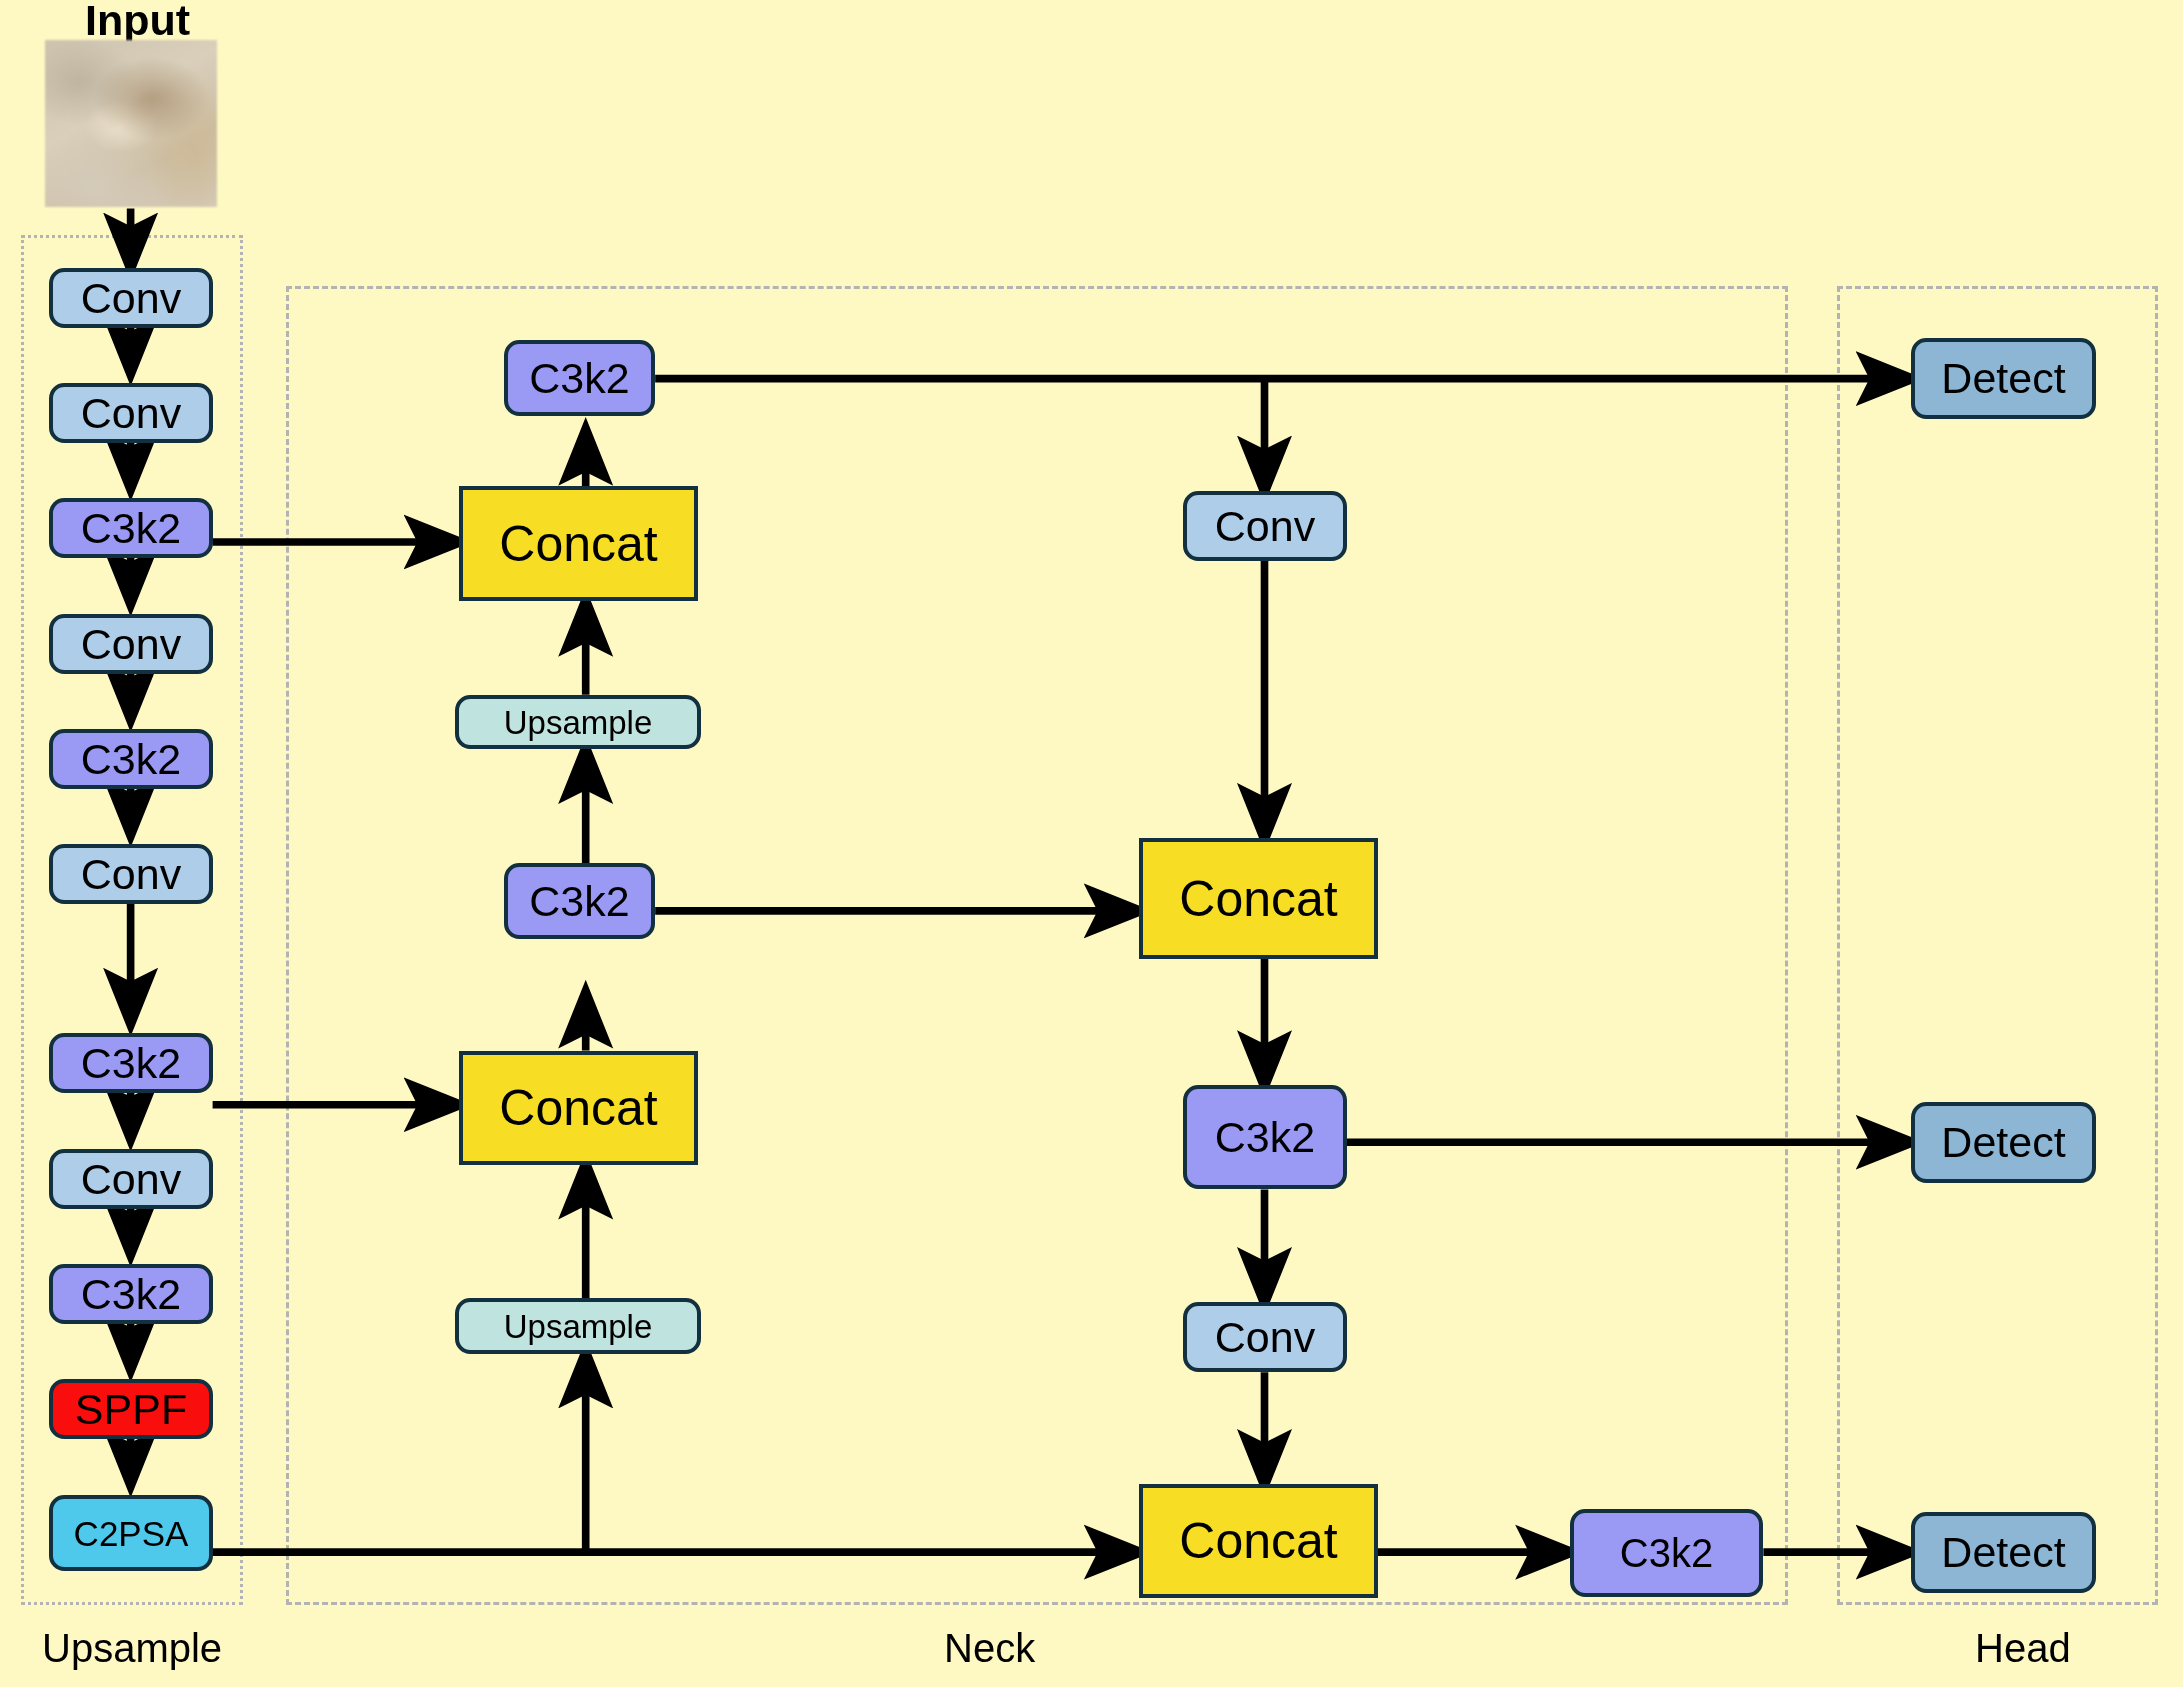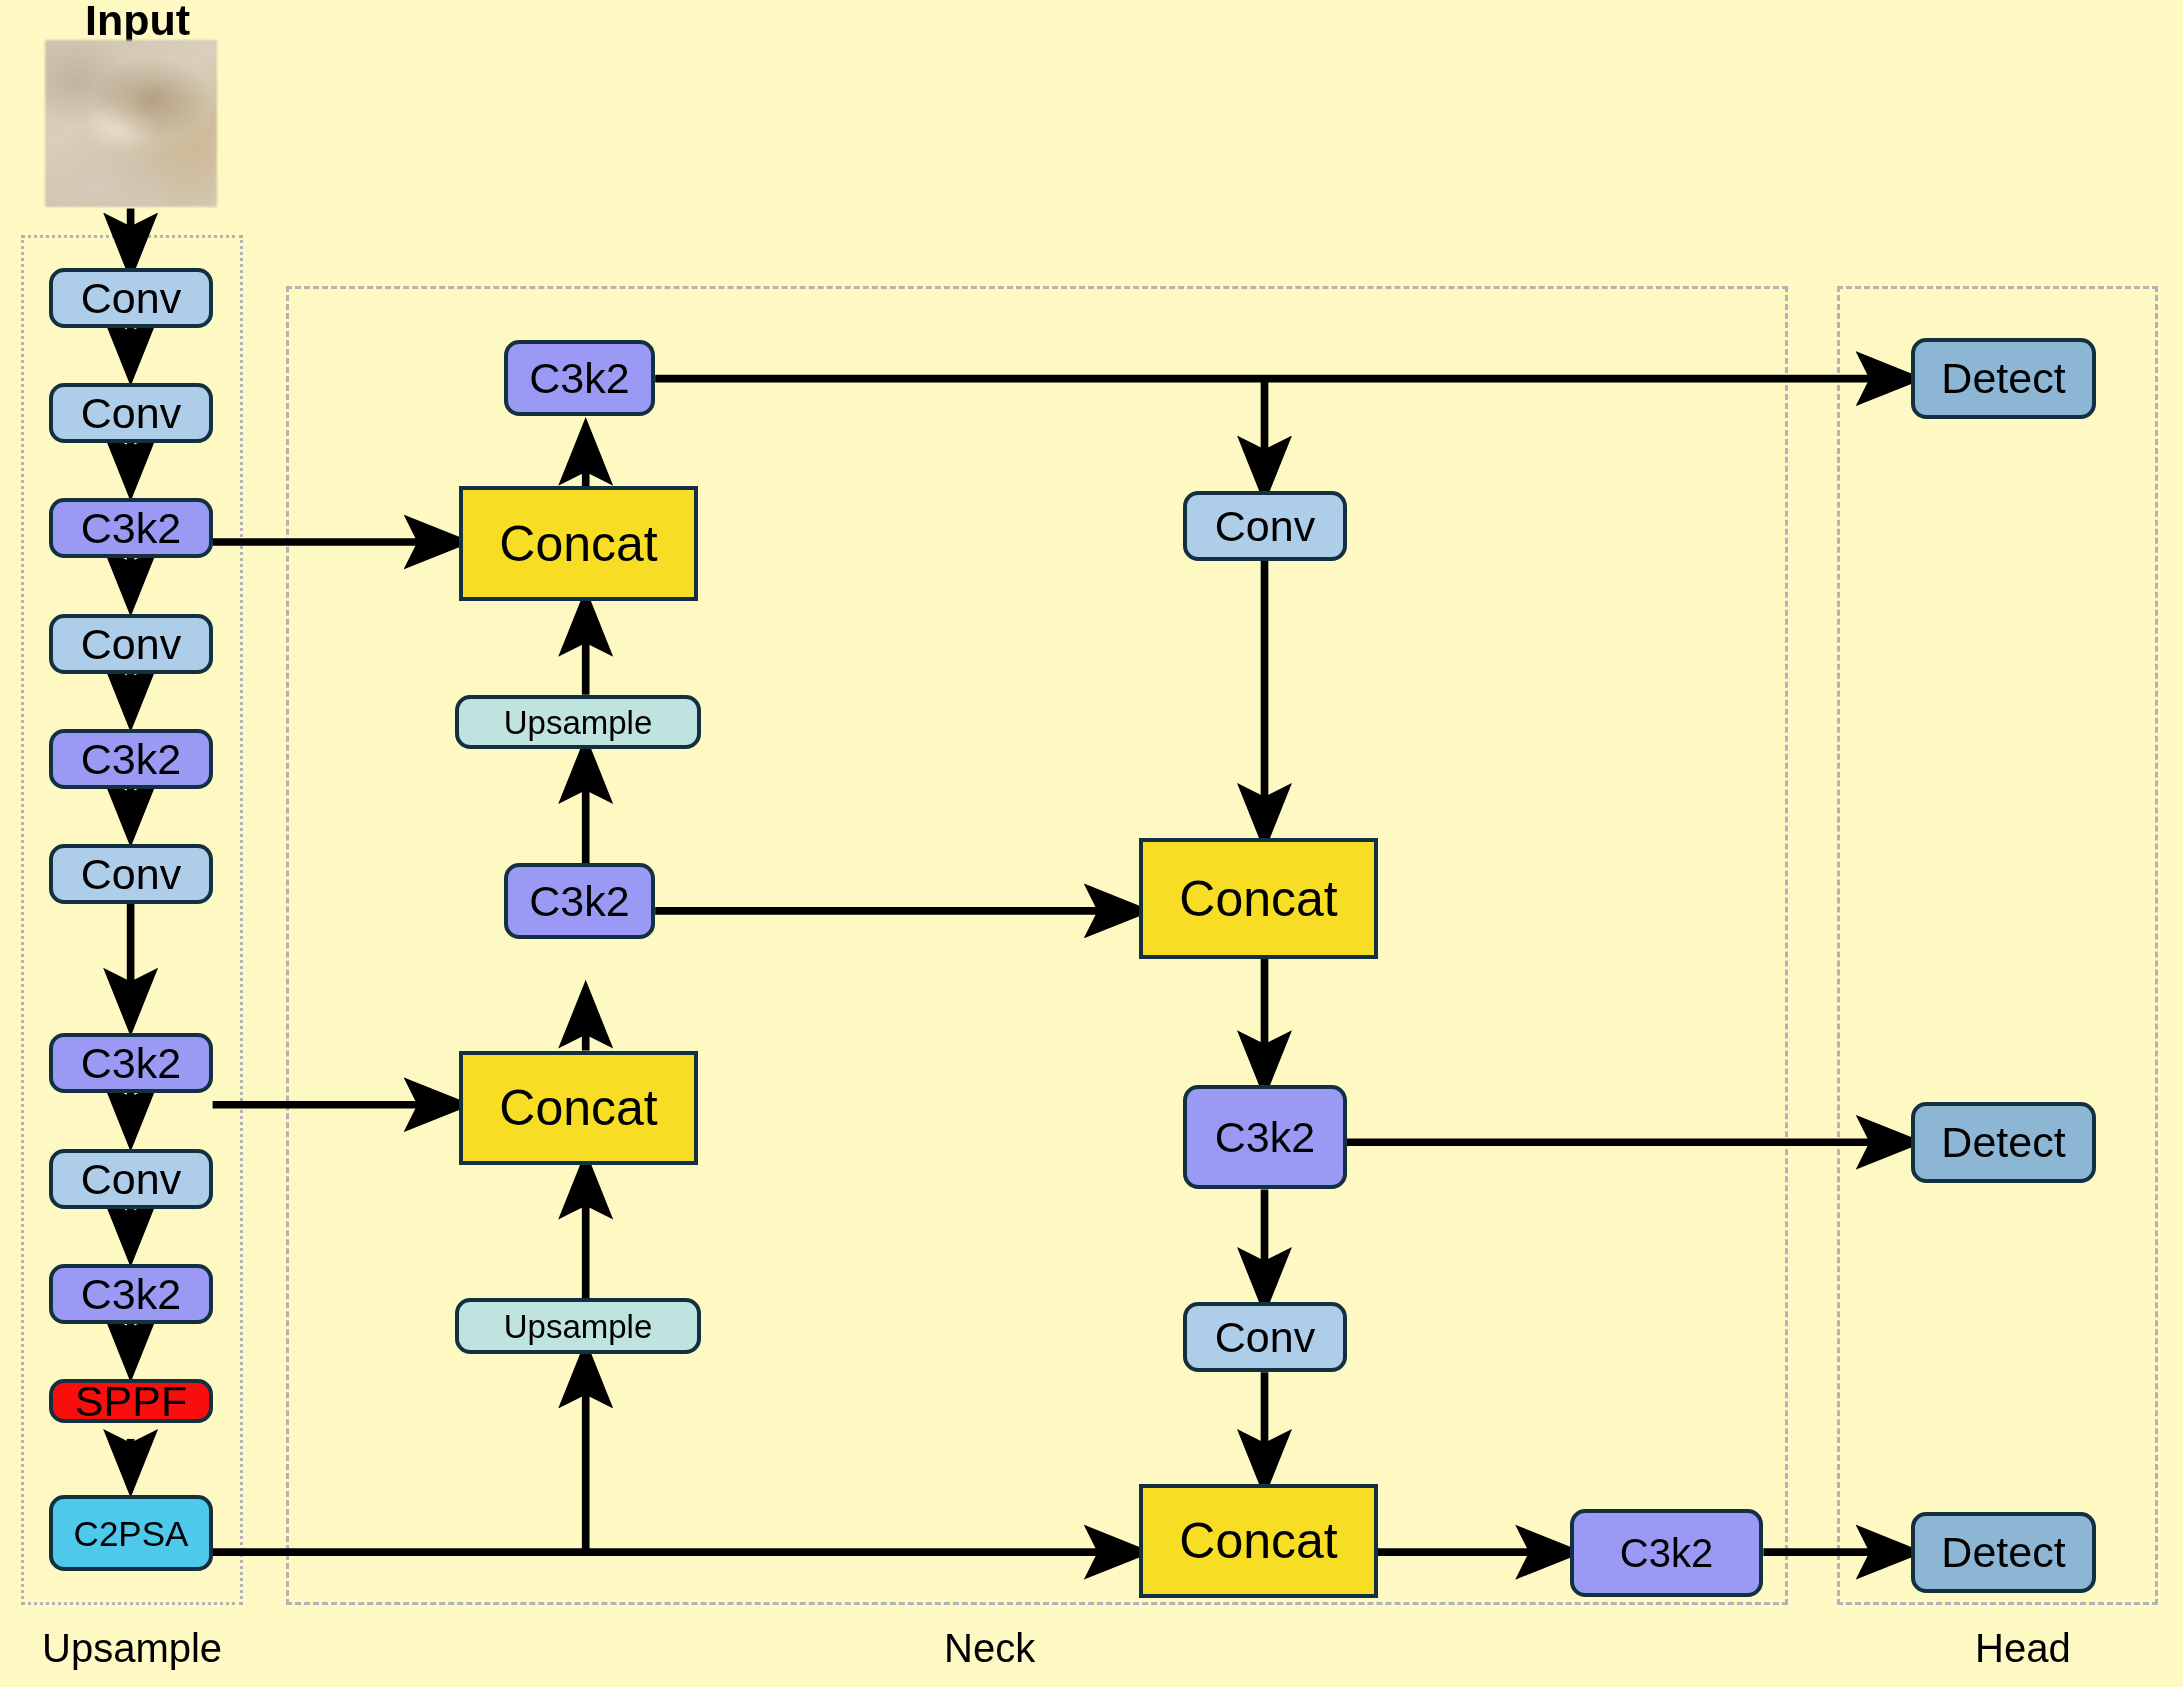--- a/index.html
+++ b/index.html
@@ -160,21 +160,21 @@
 
   <div class="node rounded t-conv" style="left:49px;  top:268px;  width:164px; height:60px;">Conv</div>
   <div class="node rounded t-conv" style="left:49px;  top:383px;  width:164px; height:60px;">Conv</div>
   <div class="node rounded t-c3k2" style="left:49px;  top:498px;  width:164px; height:60px;">C3k2</div>
   <div class="node rounded t-conv" style="left:49px;  top:614px;  width:164px; height:60px;">Conv</div>
   <div class="node rounded t-c3k2" style="left:49px;  top:729px; width:164px; height:60px;">C3k2</div>
   <div class="node rounded t-conv" style="left:49px;  top:844px; width:164px; height:60px;">Conv</div>
   <div class="node rounded t-c3k2" style="left:49px;  top:1033px; width:164px; height:60px;">C3k2</div>
   <div class="node rounded t-conv" style="left:49px;  top:1149px; width:164px; height:60px;">Conv</div>
   <div class="node rounded t-c3k2" style="left:49px;  top:1264px; width:164px; height:60px;">C3k2</div>
-  <div class="node rounded t-sppf" style="left:49px;  top:1379px; width:164px; height:44px;">SPPF</div>
+  <div class="node rounded t-sppf" style="left:49px;  top:1379px; width:164px; height:60px;">SPPF</div>
   <div class="node rounded t-c2psa" style="left:49px;  top:1495px; width:164px; height:76px;">C2PSA</div>
 
   <div class="node rounded t-c3k2" style="left:504px; top:340px;  width:151px; height:76px;">C3k2</div>
   <div class="node square t-concat" style="left:459px; top:486px;  width:239px; height:115px;">Concat</div>
   <div class="node rounded t-upsample" style="left:455px; top:695px; width:246px; height:54px;">Upsample</div>
   <div class="node rounded t-c3k2" style="left:504px; top:863px; width:151px; height:76px;">C3k2</div>
   <div class="node square t-concat" style="left:459px; top:1051px; width:239px; height:114px;">Concat</div>
   <div class="node rounded t-upsample" style="left:455px; top:1298px; width:246px; height:56px;">Upsample</div>
 
   <div class="node rounded t-conv" style="left:1183px; top:491px;  width:164px; height:70px;">Conv</div>

